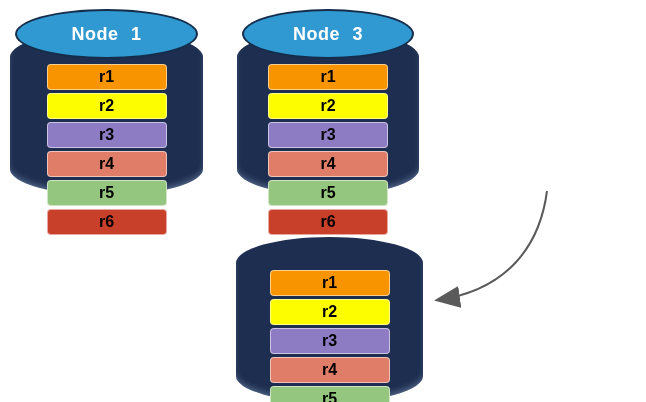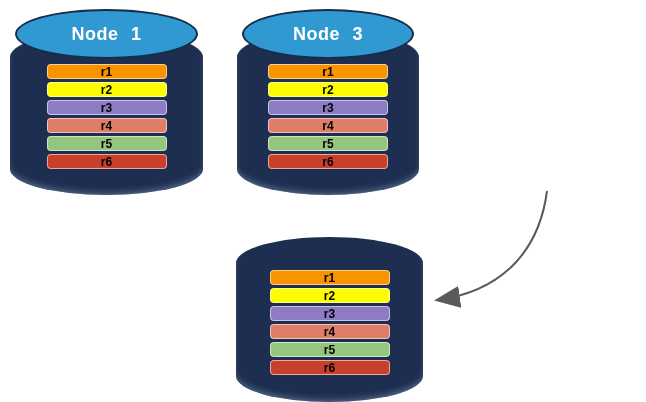--- a/index.html
+++ b/index.html
@@ -39,26 +39,26 @@
     color:var(--node-title-text);
     font-size:18px;font-weight:bold;
     word-spacing:7px;
     letter-spacing:0.5px;
   }
   .bars{
     position:absolute;left:50%;transform:translateX(-50%);
     top:55px;width:120px;z-index:3;
   }
   .bar{
-    height:15px;margin-bottom:3px;
+    height:26px;margin-bottom:3px;
     border-radius:4px;
     border:1px solid rgba(255,255,255,0.55);
     box-sizing:border-box;
     display:flex;align-items:center;justify-content:center;
-    font-size:12px;font-weight:bold;line-height:1;
+    font-size:16px;font-weight:bold;line-height:1;
     color:var(--replica-text);
   }
   .x-mark{
     position:absolute;left:50%;top:106px;
     transform:translate(-50%,-50%);
     width:132px;height:146px;
     z-index:5;pointer-events:none;
   }
   .x-stroke{
     position:absolute;left:50%;top:50%;

